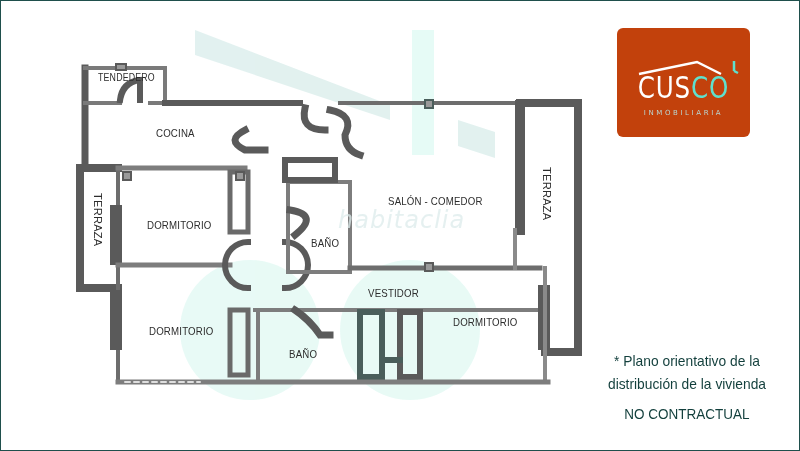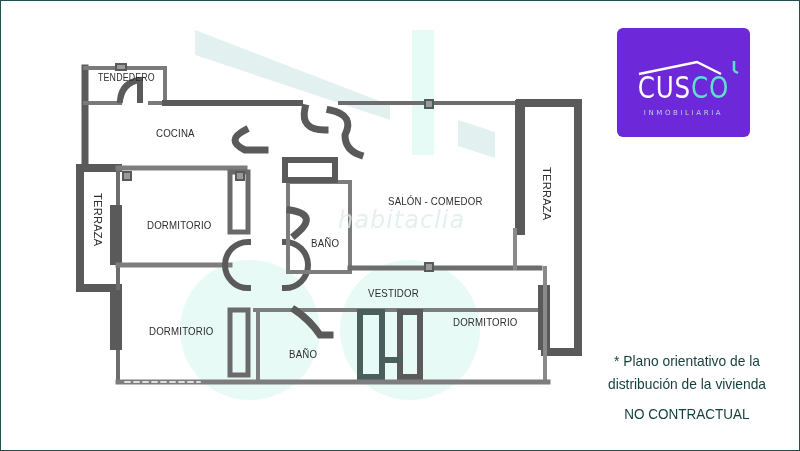--- a/index.html
+++ b/index.html
@@ -2,21 +2,21 @@
 <html><head>
 <meta charset="utf-8">
 <style>
   html, body { margin: 0; padding: 0; }
   body { width: 800px; height: 451px; overflow: hidden; background: #ffffff; font-family: "Liberation Sans", "DejaVu Sans", sans-serif; }
   .frame { position: absolute; left: 0; top: 0; width: 798px; height: 449px; border: 1px solid #1f4f4c; background: #fff; }
   .plan { position: absolute; left: 0; top: 0; width: 800px; height: 451px; }
   .room-label { position: absolute; font-family: "Liberation Sans", sans-serif; font-size: 11px; color: #2d2d2d; letter-spacing: 0.2px; white-space: nowrap; transform: scaleX(0.88); transform-origin: left center; }
   .vlabel { position: absolute; font-family: "Liberation Sans", sans-serif; font-size: 11px; color: #2d2d2d; writing-mode: vertical-rl; letter-spacing: 0.3px; }
   .watermark { position: absolute; font-family: "DejaVu Sans", sans-serif; font-size: 24px; color: rgba(220,235,235,0.75); letter-spacing: 1px; font-style: italic; }
-  .logo { position: absolute; left: 617px; top: 28px; width: 133px; height: 109px; background: #6d28d9; border-radius: 6px; }
+  .logo { position: absolute; left: 617px; top: 28px; width: 133px; height: 109px; background: #c2410c; border-radius: 6px; }
   .logo-text { position: absolute; left: 0; width: 133px; top: 42px; text-align: center; font-family: "DejaVu Sans", sans-serif; font-size: 30px; letter-spacing: 1px; transform: scaleX(0.82); transform-origin: center; }
   .logo-text .a { color: #ffffff; }
   .logo-text .b { color: #5fe0cd; }
   .logo-sub { position: absolute; left: 0; width: 133px; top: 81px; text-align: center; font-family: "DejaVu Sans", sans-serif; font-size: 7px; letter-spacing: 2.6px; color: #b9d6d2; }
   .note { position: absolute; left: 584px; width: 206px; text-align: center; color: #123f3c; font-family: "Liberation Sans", sans-serif; }
   .note1 { top: 349px; font-size: 15px; line-height: 23px; transform: scaleX(0.92); transform-origin: center; }
   .note2 { top: 405px; font-size: 15px; transform: scaleX(0.9); transform-origin: center; }
 </style>
 </head>
 <body>

